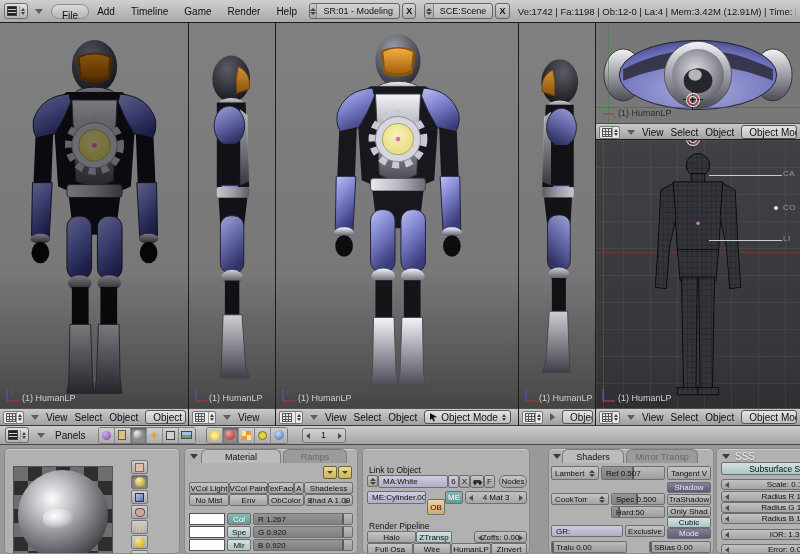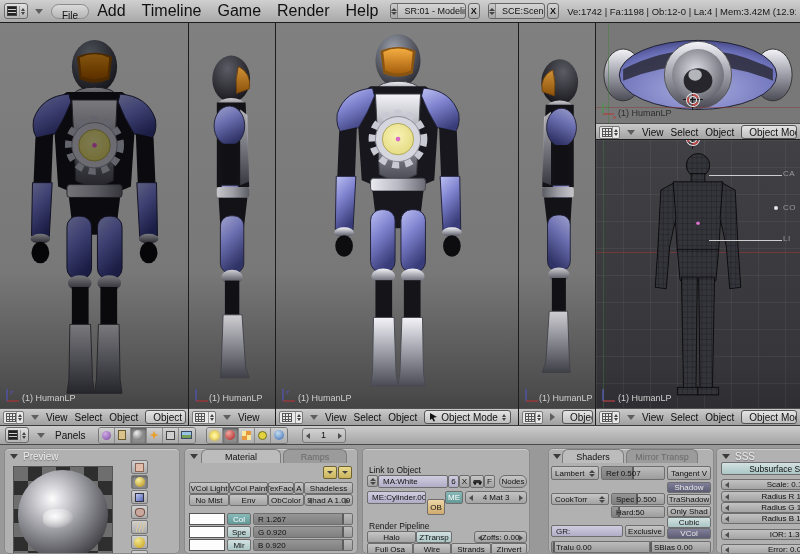--- a/index.html
+++ b/index.html
@@ -33,21 +33,21 @@
         background:linear-gradient(#c9c9c9,#a8a8a8);border-right:1px solid #858585}
 
   
   .topbar{position:absolute;left:0;top:0;width:800px;height:23px;display:flex;align-items:center;
           background:linear-gradient(#d0d0d0,#a8a8a8);border-bottom:1px solid #3c3c3c;padding:0 4px}
   .win-btn{display:flex;align-items:center;height:16px;background:linear-gradient(#e2e2e2,#b4b4b4);
            border:1px solid #6b6b6b;border-radius:3px;padding:0 2px;gap:2px}
   .wt-glyph{width:10px;height:10px;background:linear-gradient(#222 2px,transparent 2px) 0 0/10px 3px,#cfcfcf;border:1px solid #444}
   .menu-pill{height:15px;line-height:14px;padding:4px 10px;margin-left:8px;background:linear-gradient(#dadada,#b6b6b6);
              border:1px solid #8b8b8b;border-radius:8px;font-size:10px}
-  .menu-item{padding:0 8px;font-size:16px;color:#101010}
+  .menu-item{padding:0 8px;font-size:10px;color:#101010}
   .combo{display:flex;align-items:center;height:16px;border:1px solid #666;border-radius:3px;overflow:hidden;
          background:linear-gradient(#d4d4d4,#b6b6b6)}
   .combo .cap{padding:0 6px;font-size:9px;white-space:nowrap}
   .xbtn{width:15px;height:16px;margin-left:2px;display:flex;align-items:center;justify-content:center;
         font-size:9px;font-weight:bold;background:linear-gradient(#d4d4d4,#aaaaaa);border:1px solid #666;border-radius:3px}
   .green-btn{display:flex;align-items:center;gap:4px;height:16px;margin-left:8px;padding:0 8px;font-size:9.5px;
              background:linear-gradient(#8edc8e,#48a848);border:1px solid #2e6e2e;border-radius:8px;white-space:nowrap}
   .orange-dot{width:9px;height:9px;border-radius:50%;background:radial-gradient(circle at 35% 30%,#ffd27a,#e07818);border:1px solid #7a4a10}
   .stats{margin-left:8px;font-size:9.5px;white-space:nowrap;overflow:hidden;color:#161616}
 
@@ -563,24 +563,20 @@
   <div class="page-spin">
     <i class="arr-l" style="top:4px"></i>
         <span>1</span>
         <i class="arr-r" style="top:4px"></i>
   </div>
 </div>
 
 <div class="btns-area">
 
   <div class="panel" style="left:4px;top:3px;width:176px;height:106px">
-    <div class="ptitle">
-      <div class="ctri"></div>
-      <span>Preview</span>
-    </div>
     <div class="preview-img" style="left:8px;top:17px;width:100px;height:89px">
       <div class="preview-sphere"></div>
           <div class="preview-glint"></div>
     </div>
     <div style="position:absolute;left:126px;top:0;width:17px;height:106px">
       <div class="pi" style="top:11px">
             <div class="pi-flat"></div>
           </div>
       <div class="pi pressed" style="top:26px">
             <div class="pi-sphere"></div>
@@ -678,21 +674,21 @@
     <span class="plabel" style="left:6px;top:72px">Render Pipeline</span>
     <div class="b" style="left:4px;top:82px;width:49px">Halo</div>
     <div class="b on-pale" style="left:53px;top:82px;width:36px">ZTransp</div>
     <div class="spin" style="left:111px;top:82px;width:53px">
           <i class="arr-l"></i>
           <span>Zoffs: 0.00</span>
           <i class="arr-r"></i>
         </div>
     <div class="b" style="left:4px;top:94px;width:46px">Full Osa</div>
     <div class="b" style="left:50px;top:94px;width:38px">Wire</div>
-    <div class="b" style="left:88px;top:94px;width:40px">Strands</div>
+    <div class="b" style="left:88px;top:94px;width:40px">HumanLP</div>
     <div class="b" style="left:128px;top:94px;width:36px">ZInvert</div>
   </div>
 
   <div class="panel" style="left:548px;top:3px;width:166px;height:106px">
     <div class="ctri" style="position:absolute;left:4px;top:5px"></div>
     <div class="tab active" style="left:13px;width:62px">Shaders</div>
     <div class="tab inactive" style="left:77px;width:72px">Mirror Transp</div>
     <div class="b" style="left:2px;top:17px;width:48px;height:14px;justify-content:space-between;padding:0 3px">
       <span>Lambert</span>
           <div style="display:flex;flex-direction:column;gap:1px">
@@ -717,24 +713,24 @@
           <span class="txt">Spec 0.500</span>
         </div>
     <div class="slider" style="left:62px;top:57px;width:54px">
           <div class="fill" style="width:16%"></div>
           <span class="txt">Hard:50</span>
         </div>
     <div class="b on-dark" style="left:118px;top:33px;width:44px;height:11px">Shadow</div>
     <div class="b" style="left:118px;top:45px;width:44px;height:11px">TraShadow</div>
     <div class="b" style="left:118px;top:57px;width:44px;height:11px">Only Shad</div>
     <div class="b on-pale" style="left:118px;top:68px;width:44px;height:11px">Cubic</div>
-    <div class="b on-dark" style="left:118px;top:79px;width:44px;height:11px">VCol</div>
+    <div class="b on-dark" style="left:118px;top:79px;width:44px;height:11px">Mode</div>
     <div class="b lav" style="left:2px;top:76px;width:72px">GR:</div>
     <div class="b" style="left:76px;top:76px;width:40px">Exclusive</div>
-    <div class="slider" style="left:2px;top:92px;width:100px">
+    <div class="slider" style="left:2px;top:92px;width:76px">
           <div class="fill" style="width:3%"></div>
           <span class="txt">Tralu 0.00</span>
         </div>
     <div class="slider" style="left:100px;top:92px;width:62px">
           <div class="fill" style="width:3%"></div>
           <span class="txt">SBias 0.00</span>
         </div>
   </div>
 
   <div class="panel" style="left:716px;top:3px;width:150px;height:106px">

